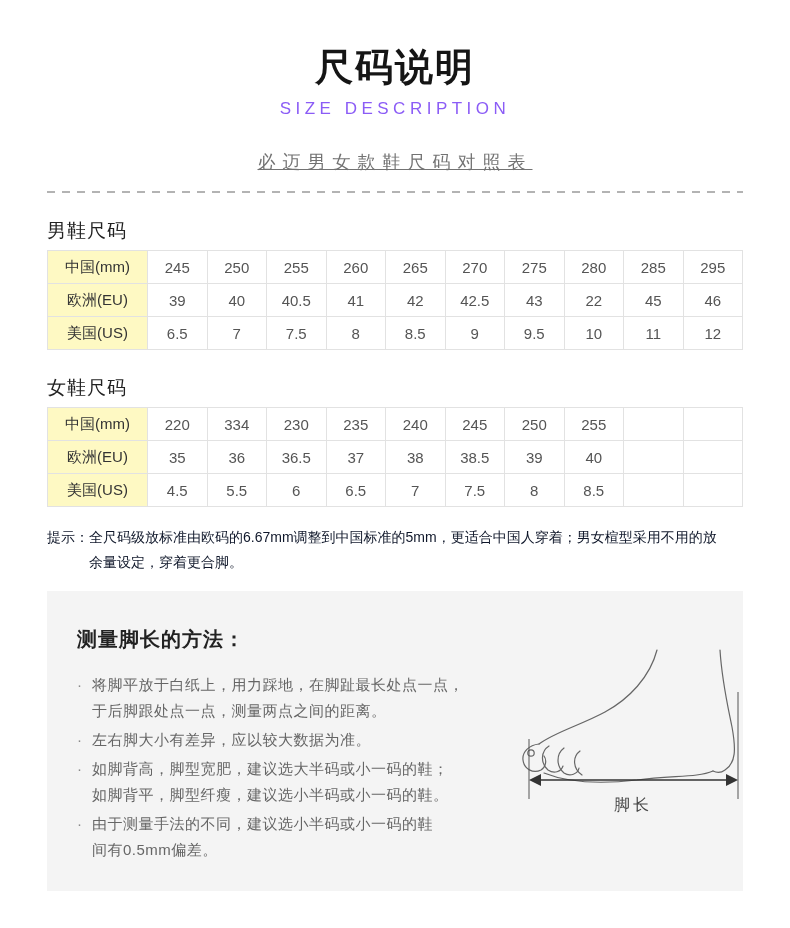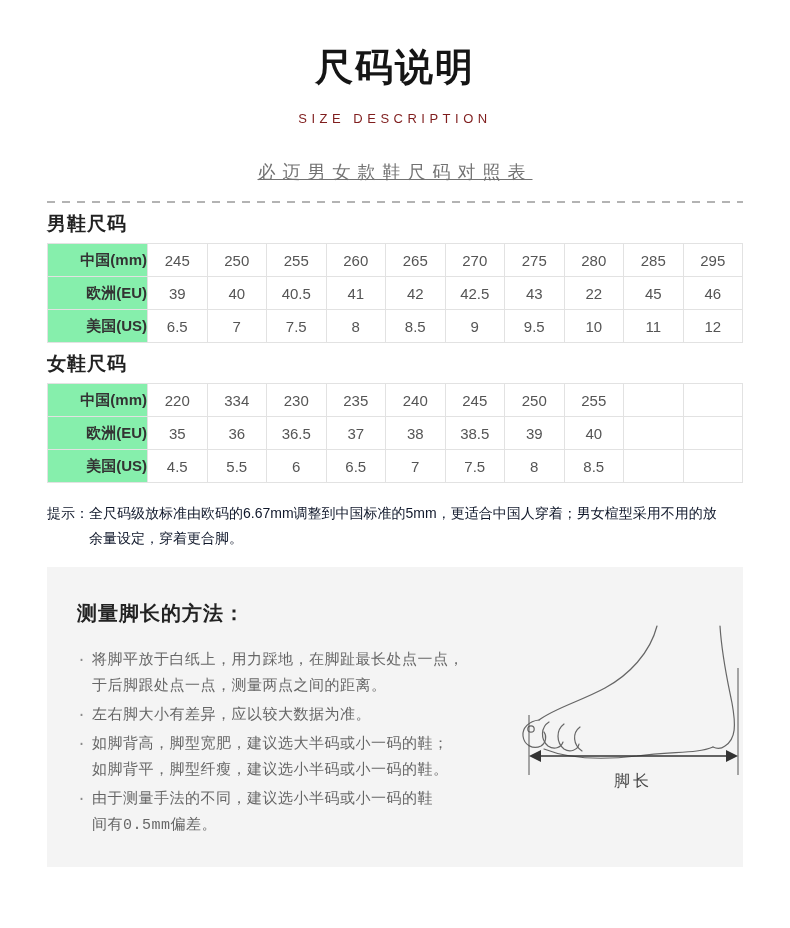--- a/index.html
+++ b/index.html
@@ -7,44 +7,44 @@
   body {
     width:790px; height:928px; overflow:hidden;
     font-family:"Liberation Sans","DejaVu Sans",sans-serif;
     color:#333;
   }
   .page { width:790px; height:928px; padding:46px 47px 0; background:#fff; }
 
   
   .header { text-align:center; }
   .title { font-size:38px; line-height:42px; font-weight:700; color:#151515; letter-spacing:2px; }
-  .subtitle { margin-top:21px; font-size:13px; line-height:20px; color:#7f1d1d; letter-spacing:4.5px; }
+  .subtitle { margin-top:11px; font-size:17px; line-height:20px; color:#8b5cf6; letter-spacing:4.5px; }
   .section-label { margin-top:31px; font-size:18px; line-height:24px; color:#737373; letter-spacing:7px;text-decoration:underline; }
   .dashed-divider {
     margin-top:17px; height:2px;
     background:repeating-linear-gradient(to right,#b3b3b3 0 8px,transparent 8px 15px);
   }
 
   
-  .tbl-heading { margin-top:10px; font-size:19px; line-height:22px; font-weight:700; color:#222; letter-spacing:1px; }
+  .tbl-heading { margin-top:27px; font-size:19px; line-height:22px; font-weight:400; color:#222; letter-spacing:1px; }
   table.size { margin-top:8px; width:100%; border-collapse:collapse; table-layout:fixed; }
   table.size td {
     border:1px solid #e2e2e2; height:33px; text-align:center;
     font-size:15px; color:#555; overflow:hidden;
   }
-  table.size td.rowlabel { background:#86efac; font-weight:700; color:#333; width:100px;text-align:right; }
+  table.size td.rowlabel { background:#fef9c3; font-weight:400; color:#333; width:100px; }
 
   
   .note { margin-top:18px; display:flex; font-size:14px; color:#0f172a; line-height:25px; }
   .note-label { flex:none; }
   .note-text { white-space:pre-line; }
 
   
   .measure-box { margin-top:16px; height:300px; background:#f4f4f4; padding:35px 28px 0 30px; display:flex; }
-  .measure-left { width:430px; flex:none;font-family:Liberation Mono, monospace; }
+  .measure-left { width:430px; flex:none; }
   .box-heading { font-size:20px; line-height:26px; font-weight:700; color:#222; letter-spacing:1px; }
   .bullets { margin-top:20px; }
   .bullet { display:flex; font-size:15px; color:#666; line-height:26px; margin-bottom:3px; }
   .bullet-marker { flex:none; width:15px; color:#8a8a8a; }
   .bullet-text { white-space:pre-line; letter-spacing:0.5px; }
   .foot-fig { flex:1; display:flex; justify-content:flex-end; align-items:flex-start; padding-top:21px; }
   .foot-fig svg { display:block; }
   .foot-label-text {
     font-family:"Liberation Sans","DejaVu Sans",sans-serif;
     font-size:16px; fill:#444; letter-spacing:3px;

